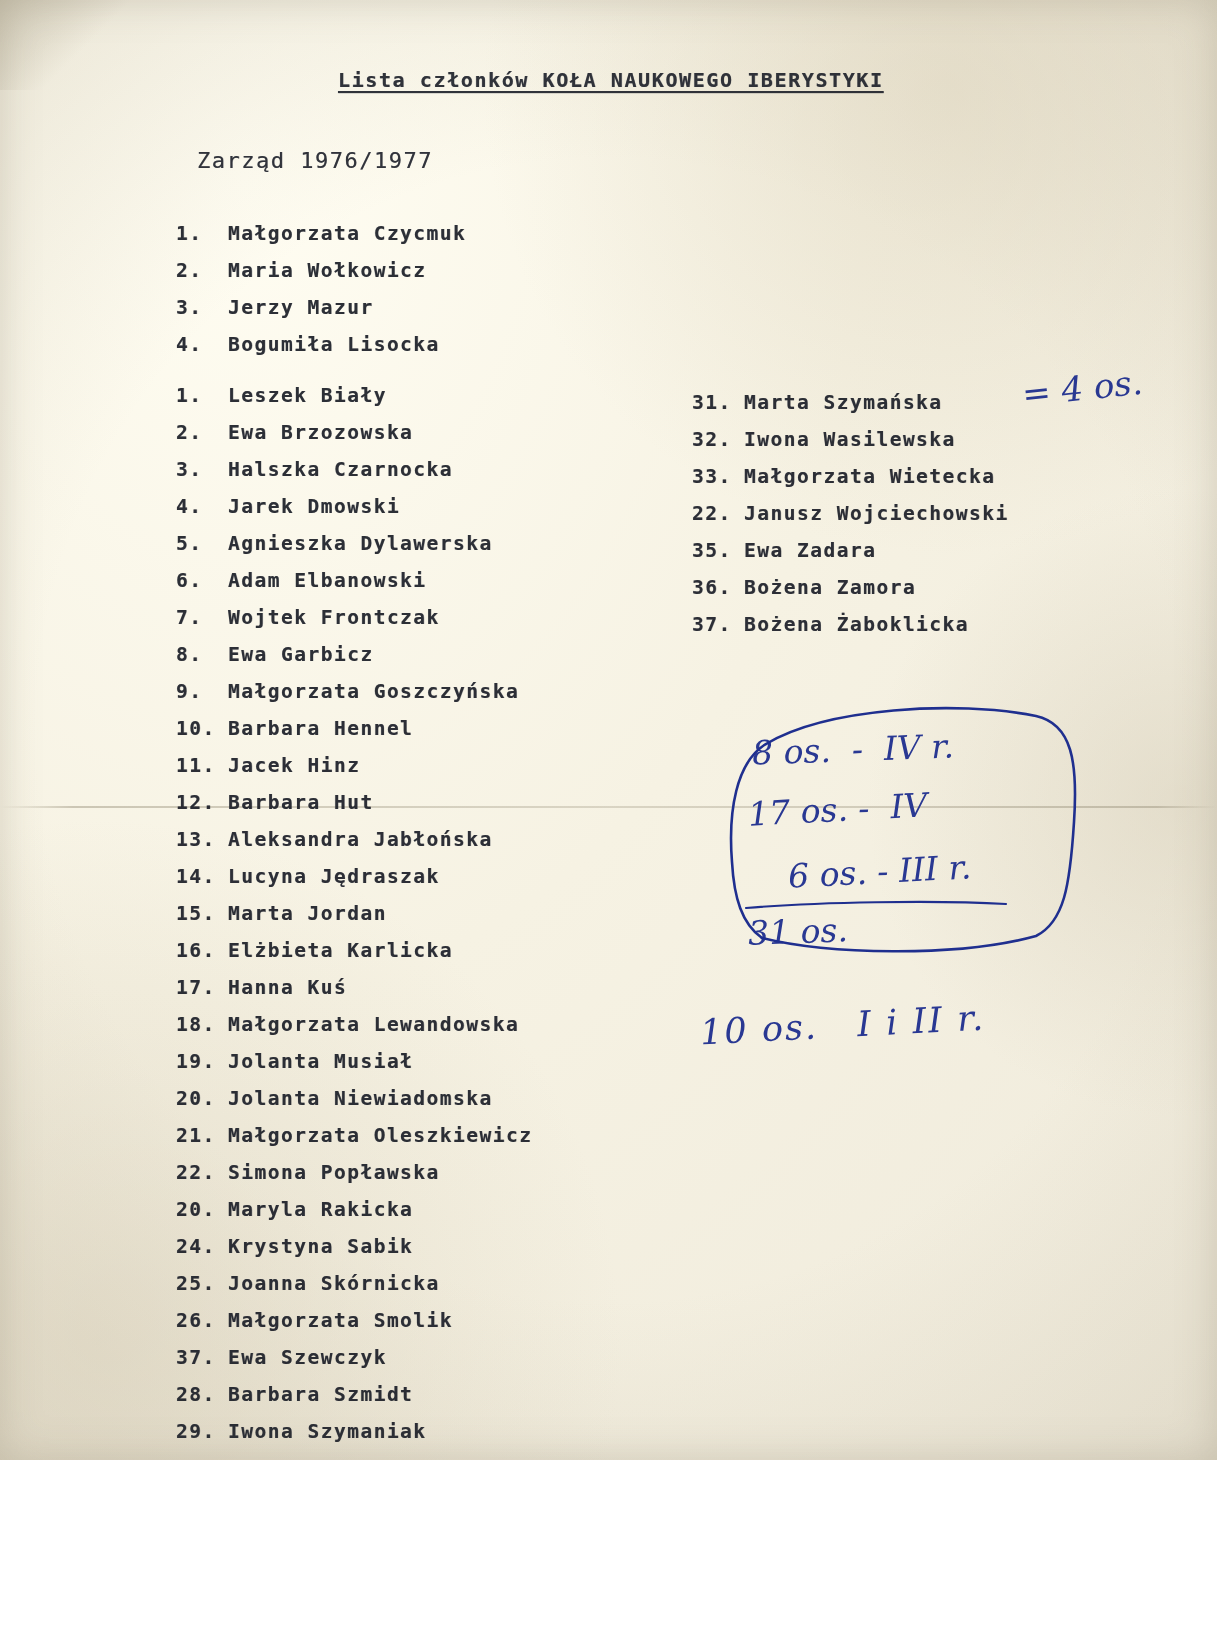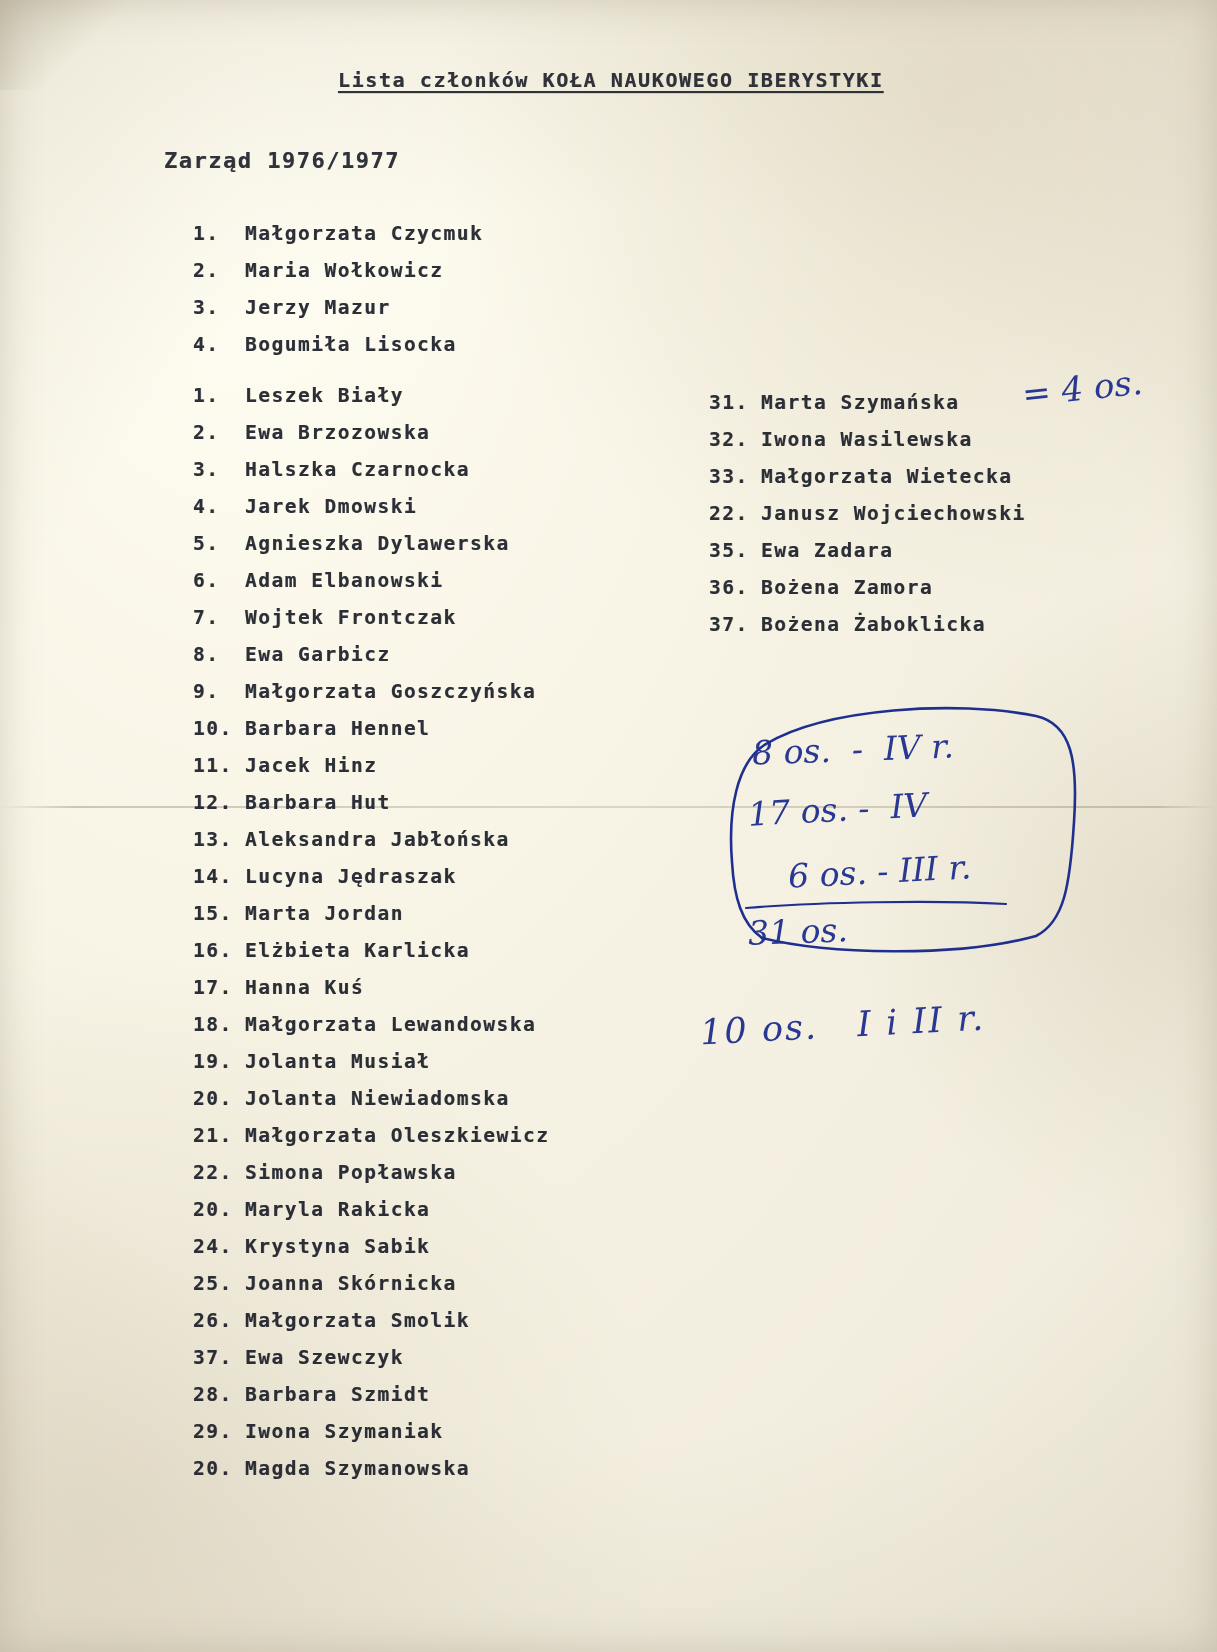--- a/index.html
+++ b/index.html
@@ -6,21 +6,21 @@
     margin: 0;
     padding: 0;
     background: #ffffff;
   }
   body {
     font-family: "DejaVu Sans Mono", monospace;
   }
   #page {
     position: relative;
     width: 1217px;
-    height: 1652px;
+    height: 1460px;
     overflow: hidden;
     background: #f3f0e4;
     background-image:
       radial-gradient(ellipse at 20% 12%, #fffdf2 0%, #f6f2e3 45%, #efeadb 100%);
   }
   
   #paper-grain {
     position: absolute;
     inset: 0;
     pointer-events: none;
@@ -71,28 +71,27 @@
     top: 68px;
     left: 338px;
     font-size: 20px;
     font-weight: bold;
     letter-spacing: 1.6px;
     text-decoration: underline;
     text-underline-offset: 4px;
   }
   #board-heading {
     top: 148px;
-    left: 164px;
+    left: 197px;
     font-size: 22px;
-    font-weight: bold;
+    font-weight: normal;
     letter-spacing: 1.5px;
   }
   .list-col {
     position: absolute;
-    margin-left: 17px;
   }
   .list-row {
     position: relative;
     height: 37px;
     font-size: 19.5px;
     font-weight: bold;
     color: #1d2029;
     letter-spacing: 1.5px;
     white-space: pre;
     text-shadow: 0.4px 0.3px 0 rgba(40,44,58,0.40), -0.3px 0.2px 0 rgba(55,60,76,0.22);

